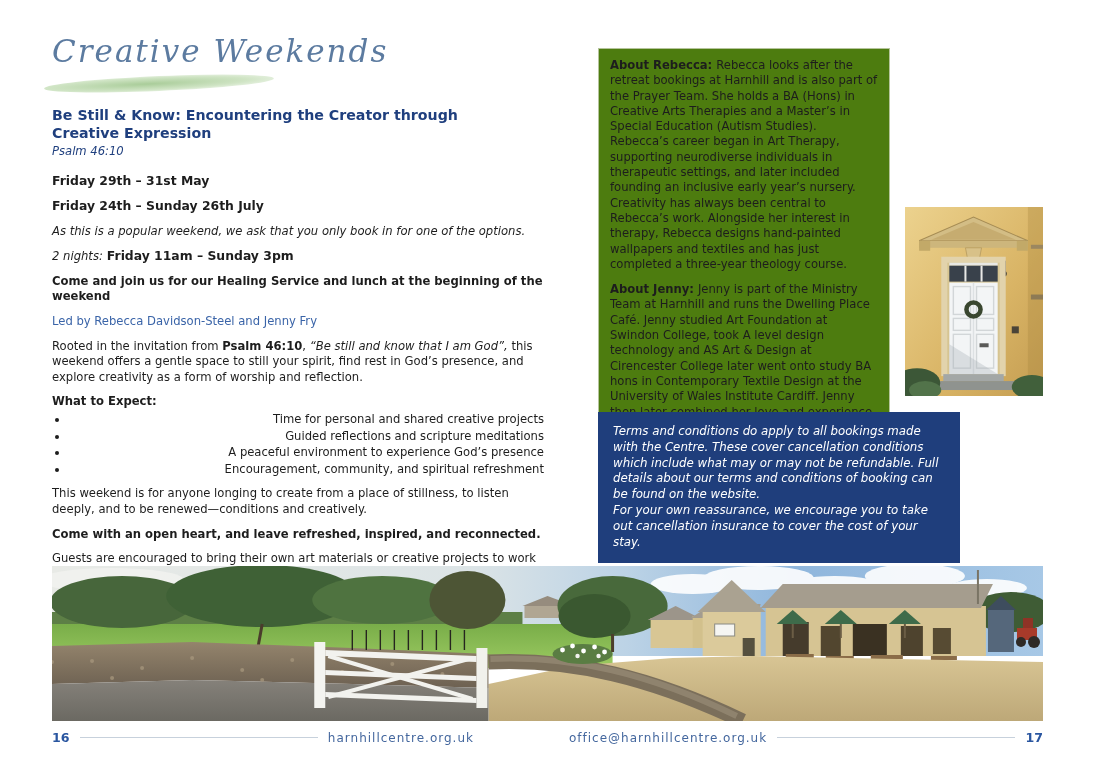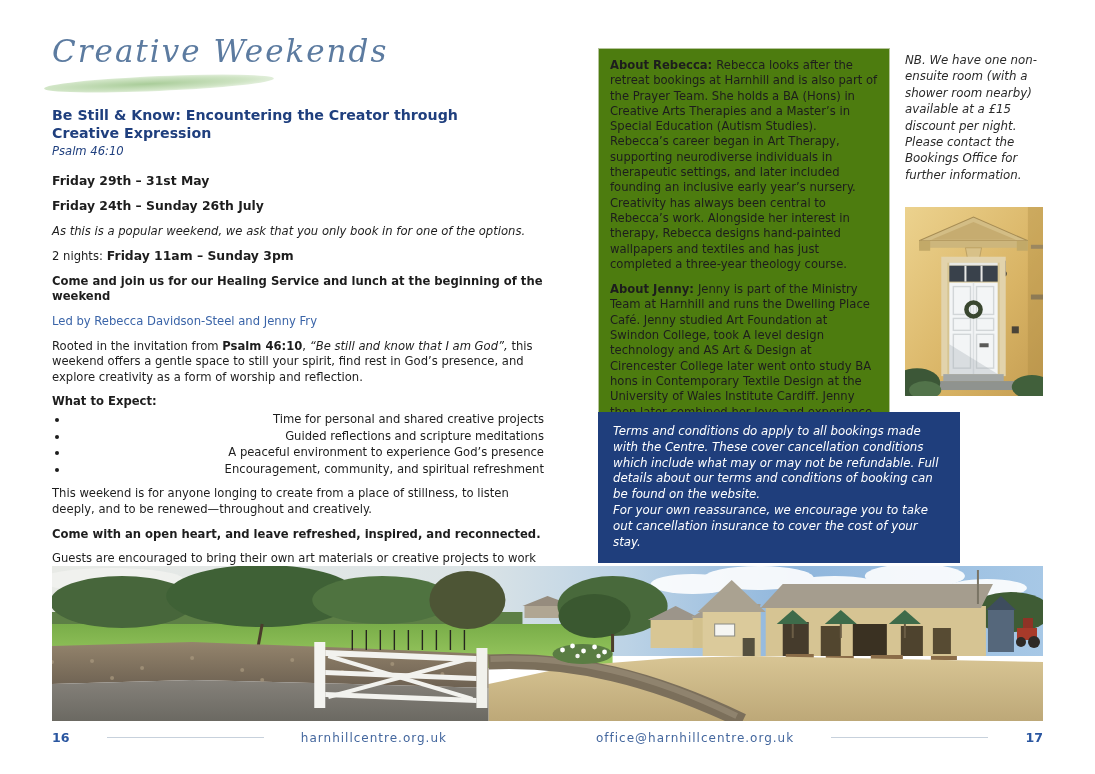--- a/index.html
+++ b/index.html
@@ -21,21 +21,21 @@
     font-style:italic; font-size:31px; color:#5c7ba0; letter-spacing:2px; white-space:nowrap;
   }
   .event-heading { margin:8px 0 2px; font-size:14.2px; line-height:18px; font-weight:bold; color:#1f3f7e; }
   .event-heading span { display:block; }
   .scripture { font-style:italic; color:#1f3f7e; font-size:11.6px; margin:0 0 13px; }
   .body-text { font-size:11.6px; line-height:15.6px; }
   .col-left p { margin:0 0 9px; }
   .date-line { font-weight:bold; font-size:12.4px; line-height:16.5px; margin:0; }
   .note-italic { font-style:italic; margin:0; }
   .nights-line { margin:0 0 11px; }
-  .nights-label { }
+  .nights-label { font-style:italic; }
   .nights-value { font-weight:bold; font-size:12.4px; margin-left:4px; }
   .invite { font-weight:bold; margin:0 0 10px; }
   .led-by { color:#3a64a8; margin:0 0 8px; }
   .bold-inline { font-weight:bold; }
   .italic-inline { font-style:italic;text-align:center; }
   .expect-heading { font-weight:bold; margin:0 0 2px; }
   ul.expect { margin:0 0 9px; padding:0 0 0 17px; }
   ul.expect li { margin:0 0 1px;text-align:right; }
   .open-heart { font-weight:bold; }
   .price { color:#2058a8; font-weight:bold; font-size:12.2px; margin-top:3px; }
@@ -57,21 +57,21 @@
   .terms-box p + p { }
   
   .col-right { position:absolute; left:905px; top:52px; width:138px; }
   .nb-note { font-style:italic; font-size:11.8px; line-height:16.4px; color:#2a2a2a; }
   .door-photo { position:absolute; left:905px; top:207px; width:138px; height:189px; }
   .door-photo svg, .panorama svg { display:block; width:100%; height:100%; }
   
   .panorama { position:absolute; left:52px; top:566px; width:991px; height:155px; }
   .footer {
     position:absolute; left:52px; top:730px; width:991px;
-    display:flex; align-items:center; color:#44679e; font-size:12px; letter-spacing:1px;gap:27px;
+    display:flex; align-items:center; color:#44679e; font-size:12px; letter-spacing:1px;
   }
   .footer .pageno { font-weight:bold; color:#2a56a0; letter-spacing:0; font-size:12.6px; }
   .footer .rule { flex:1; height:1px; background:#c7d1dc; margin:0 10px; }
   .footer .spacer { width:95px; }
 </style>
 </head>
 <body>
 
 <div class="page">
 
@@ -98,41 +98,38 @@
     <p><span>Rooted in the invitation from </span><span class="bold-inline">Psalm 46:10</span><span>, </span><span class="italic-inline">“Be still and know that I am God”,</span><span> this weekend offers a gentle space to still your spirit, find rest in God’s presence, and explore creativity as a form of worship and reflection.</span></p>
 
     <div class="expect-heading">What to Expect:</div>
     <ul class="expect">
       <li>Time for personal and shared creative projects</li>
       <li>Guided reflections and scripture meditations</li>
       <li>A peaceful environment to experience God’s presence</li>
       <li>Encouragement, community, and spiritual refreshment</li>
     </ul>
 
-    <p>This weekend is for anyone longing to create from a place of stillness, to listen deeply, and to be renewed—throughout and creatively.</p>
+    <p>This weekend is for anyone longing to create from a place of stillness, to listen deeply, and to be renewed—conditions and creatively.</p>
     <p class="open-heart">Come with an open heart, and leave refreshed, inspired, and reconnected.</p>
     <p>Guests are encouraged to bring their own art materials or creative projects to work on throughout the weekend. However, a selection of art supplies will also be available for you to use if needed.</p>
     <p class="price">Price: £295 residential, non-residential £175</p>
   </div>
 
   <div class="col-mid">
     <div class="about-box">
       <p class="about-para"><span class="about-label">About Rebecca:</span><span>Rebecca looks after the retreat bookings at Harnhill and is also part of the Prayer Team. She holds a BA (Hons) in Creative Arts Therapies and a Master’s in Special Education (Autism Studies). Rebecca’s career began in Art Therapy, supporting neurodiverse individuals in therapeutic settings, and later included founding an inclusive early year’s nursery. Creativity has always been central to Rebecca’s work. Alongside her interest in therapy, Rebecca designs hand-painted wallpapers and textiles and has just completed a three-year theology course.</span></p>
       <p class="about-para"><span class="about-label">About Jenny:</span><span>Jenny is part of the Ministry Team at Harnhill and runs the Dwelling Place Café. Jenny studied Art Foundation at Swindon College, took A level design technology and AS Art &amp; Design at Cirencester College later went onto study BA hons in Contemporary Textile Design at the University of Wales Institute Cardiff. Jenny then later combined her love and experience of youth work and gained a PGCE in Secondary Art &amp; Design at Brighton University.</span></p>
     </div>
   </div>
 
   <div class="terms-box">
     <p>Terms and conditions do apply to all bookings made with the Centre. These cover cancellation conditions which include what may or may not be refundable. Full details about our terms and conditions of booking can be found on the website.</p>
     <p>For your own reassurance, we encourage you to take out cancellation insurance to cover the cost of your stay.</p>
   </div>
 
-  <div class="col-right">
-    <div class="nb-note">NB. We have one non-ensuite room (with a shower room nearby) available at a £15 discount per night. Please contact the Bookings Office for further information.</div>
-  </div>
 
   <div class="door-photo">
     <svg viewBox="0 0 137 190" preserveAspectRatio="none" role="img" aria-label="front door of stone house at Harnhill">
       <defs>
         <linearGradient id="wallG" x1="0" y1="0" x2="1" y2="1">
           <stop offset="0" stop-color="#ecd28e"></stop>
             <stop offset="0.6" stop-color="#d9b465"></stop>
             <stop offset="1" stop-color="#c49d52"></stop>
         </linearGradient>
       </defs>

